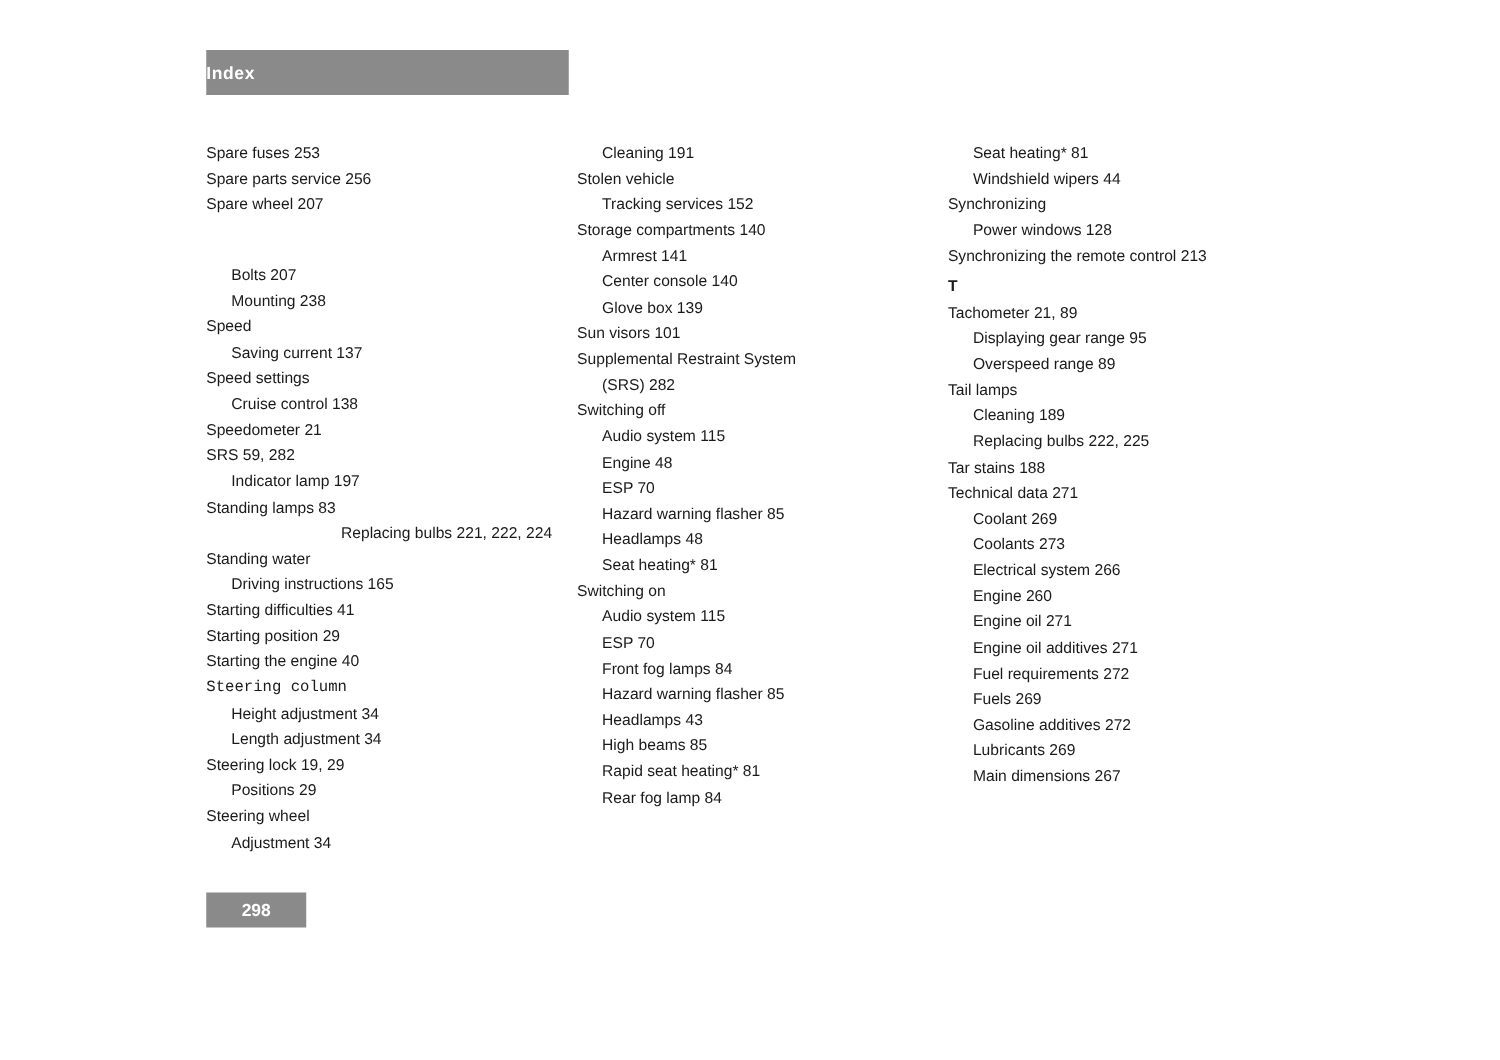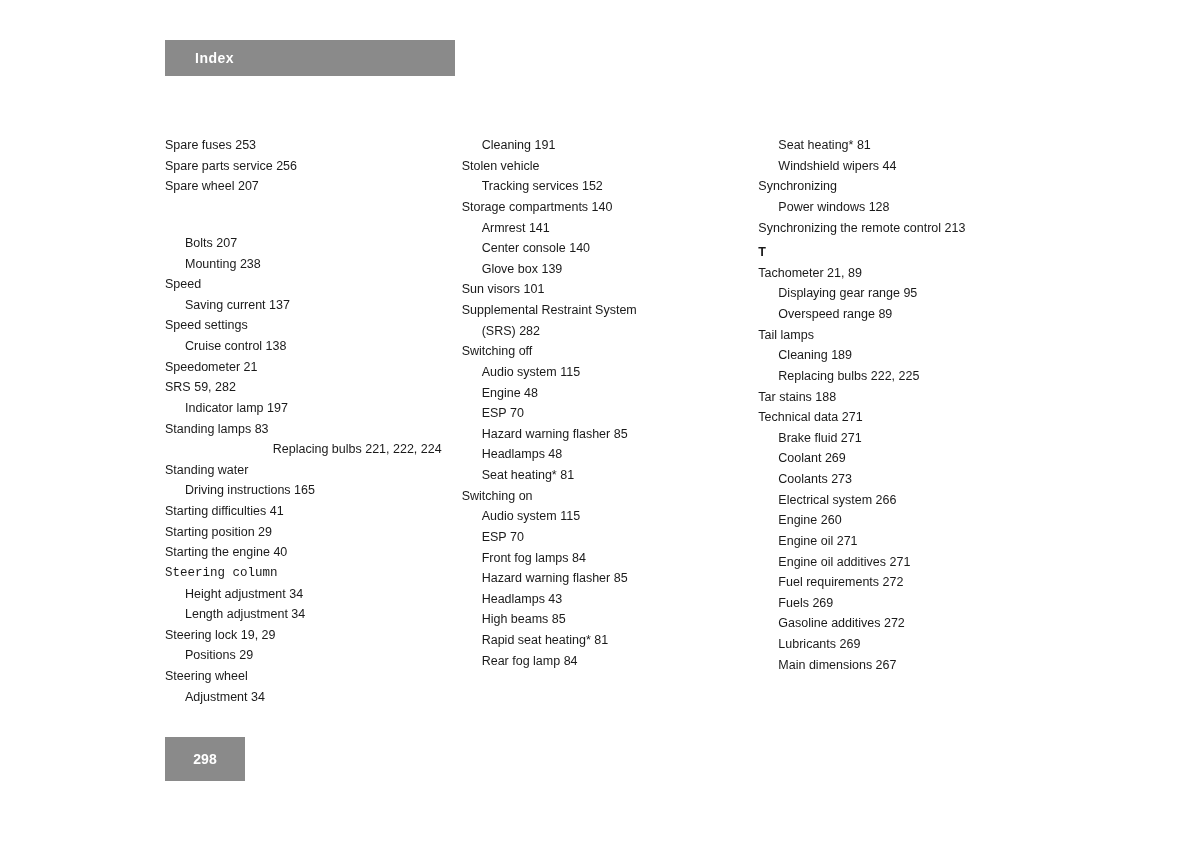--- a/index.html
+++ b/index.html
@@ -21,23 +21,22 @@
       position: relative;
       padding: 40px 0;
     }
 
     .index-header {
       background: #8a8a8a;
       width: 290px;
       height: 36px;
       display: flex;
       align-items: center;
-      padding-left: 30px;
       margin-left: 165px;
-      margin-bottom: 59px;
+      margin-bottom: 36px;
     }
 
     .index-header-text {
       color: #ffffff;
       font-weight: bold;
       font-size: 14px;
       letter-spacing: 0.5px;
     }
 
     .content-area {
@@ -65,21 +64,21 @@
     }
 
     .entry-sub {
       display: block;
       padding-left: 20px;
     }
 
     .page-number-block {
       background: #8a8a8a;
       width: 80px;
-      height: 44px;
+      height: 28px;
       display: flex;
       align-items: center;
       justify-content: center;
       margin-left: 165px;
       margin-top: 30px;
     }
 
     .page-number-text {
       color: #ffffff;
       font-weight: bold;
@@ -161,21 +160,20 @@
         <span class="entry entry-main" style="display: block;">Synchronizing the remote control   213</span>
         <span class="entry entry-main" style="font-weight: bold; margin-top: 4px; display: block;">T</span>
         <span class="entry entry-main" style="display: block;">Tachometer   21, 89</span>
         <span class="entry entry-sub" style="display: block;">Displaying gear range   95</span>
         <span class="entry entry-sub" style="display: block;">Overspeed range   89</span>
         <span class="entry entry-main" style="display: block;">Tail lamps</span>
         <span class="entry entry-sub" style="display: block;">Cleaning   189</span>
         <span class="entry entry-sub" style="display: block;">Replacing bulbs   222, 225</span>
         <span class="entry entry-main" style="display: block;">Tar stains   188</span>
         <span class="entry entry-main" style="display: block;">Technical data   271</span>
-        <span class="entry entry-sub" style="display: block;">Brake fluid   271</span>
         <span class="entry entry-sub" style="display: block;">Coolant   269</span>
         <span class="entry entry-sub" style="display: block;">Coolants   273</span>
         <span class="entry entry-sub" style="display: block;">Electrical system   266</span>
         <span class="entry entry-sub" style="display: block;">Engine   260</span>
         <span class="entry entry-sub" style="display: block;">Engine oil   271</span>
         <span class="entry entry-sub" style="display: block;">Engine oil additives   271</span>
         <span class="entry entry-sub" style="display: block;">Fuel requirements   272</span>
         <span class="entry entry-sub" style="display: block;">Fuels   269</span>
         <span class="entry entry-sub" style="display: block;">Gasoline additives   272</span>
         <span class="entry entry-sub" style="display: block;">Lubricants   269</span>

